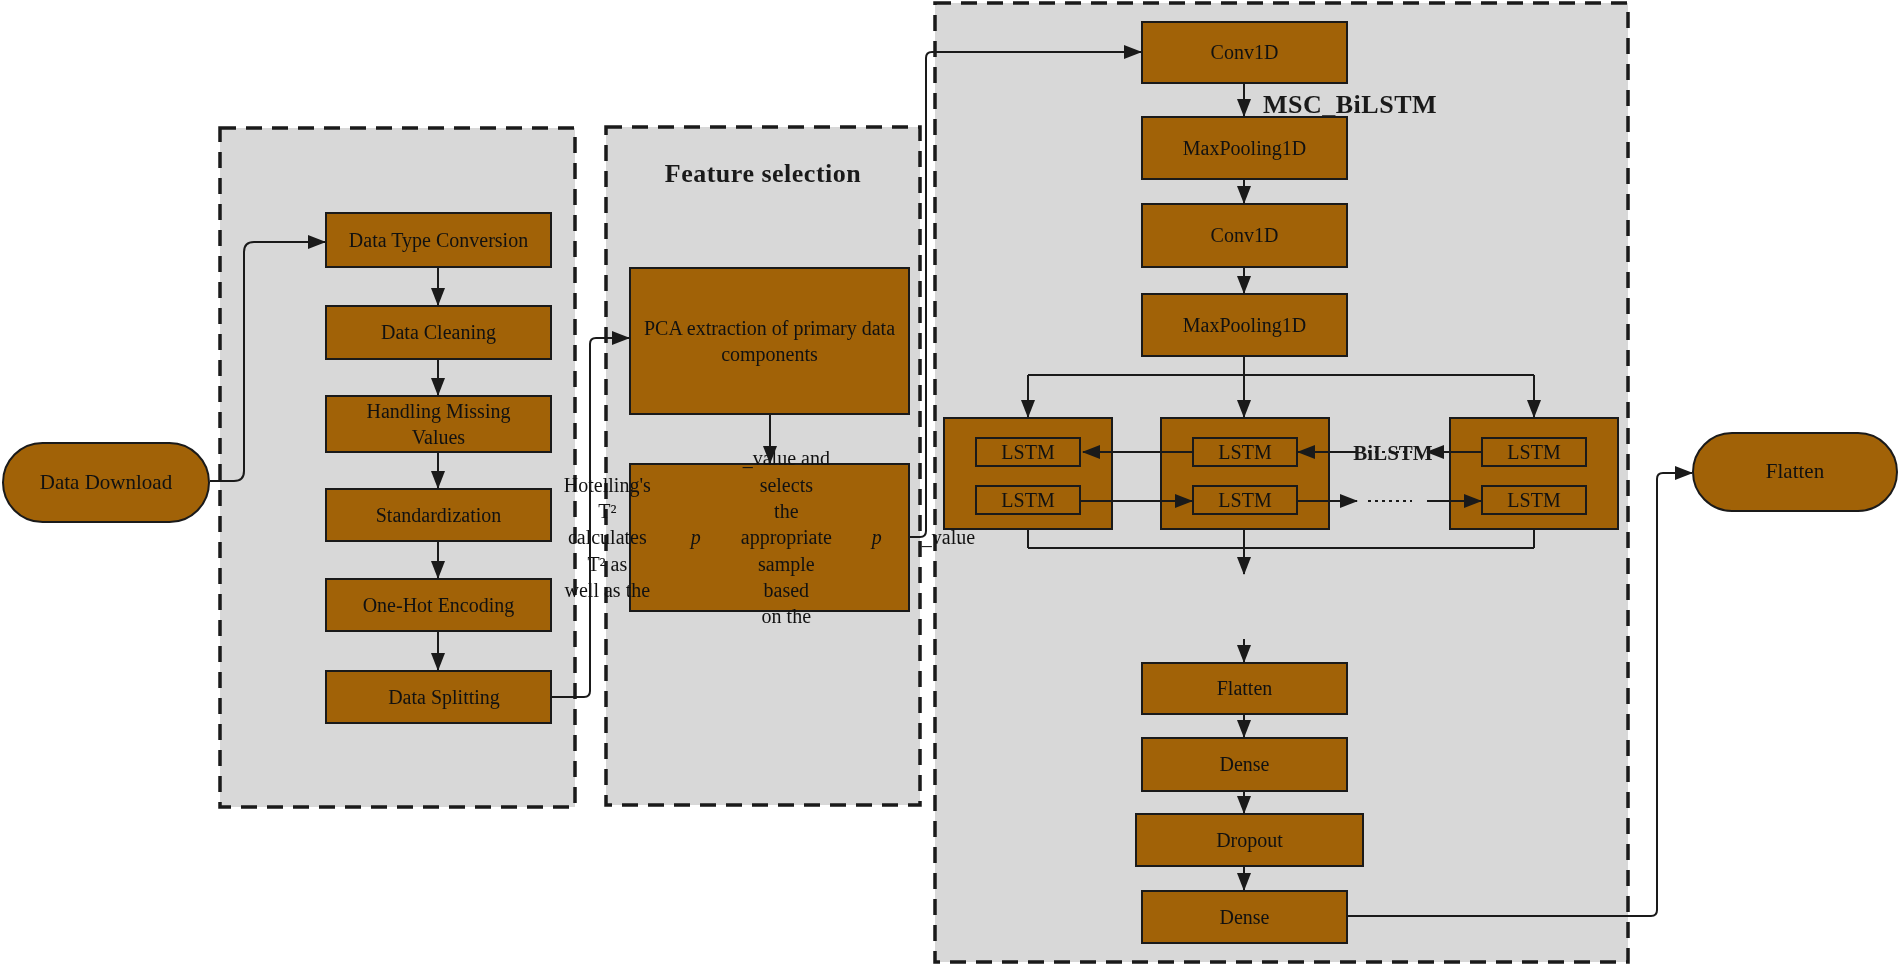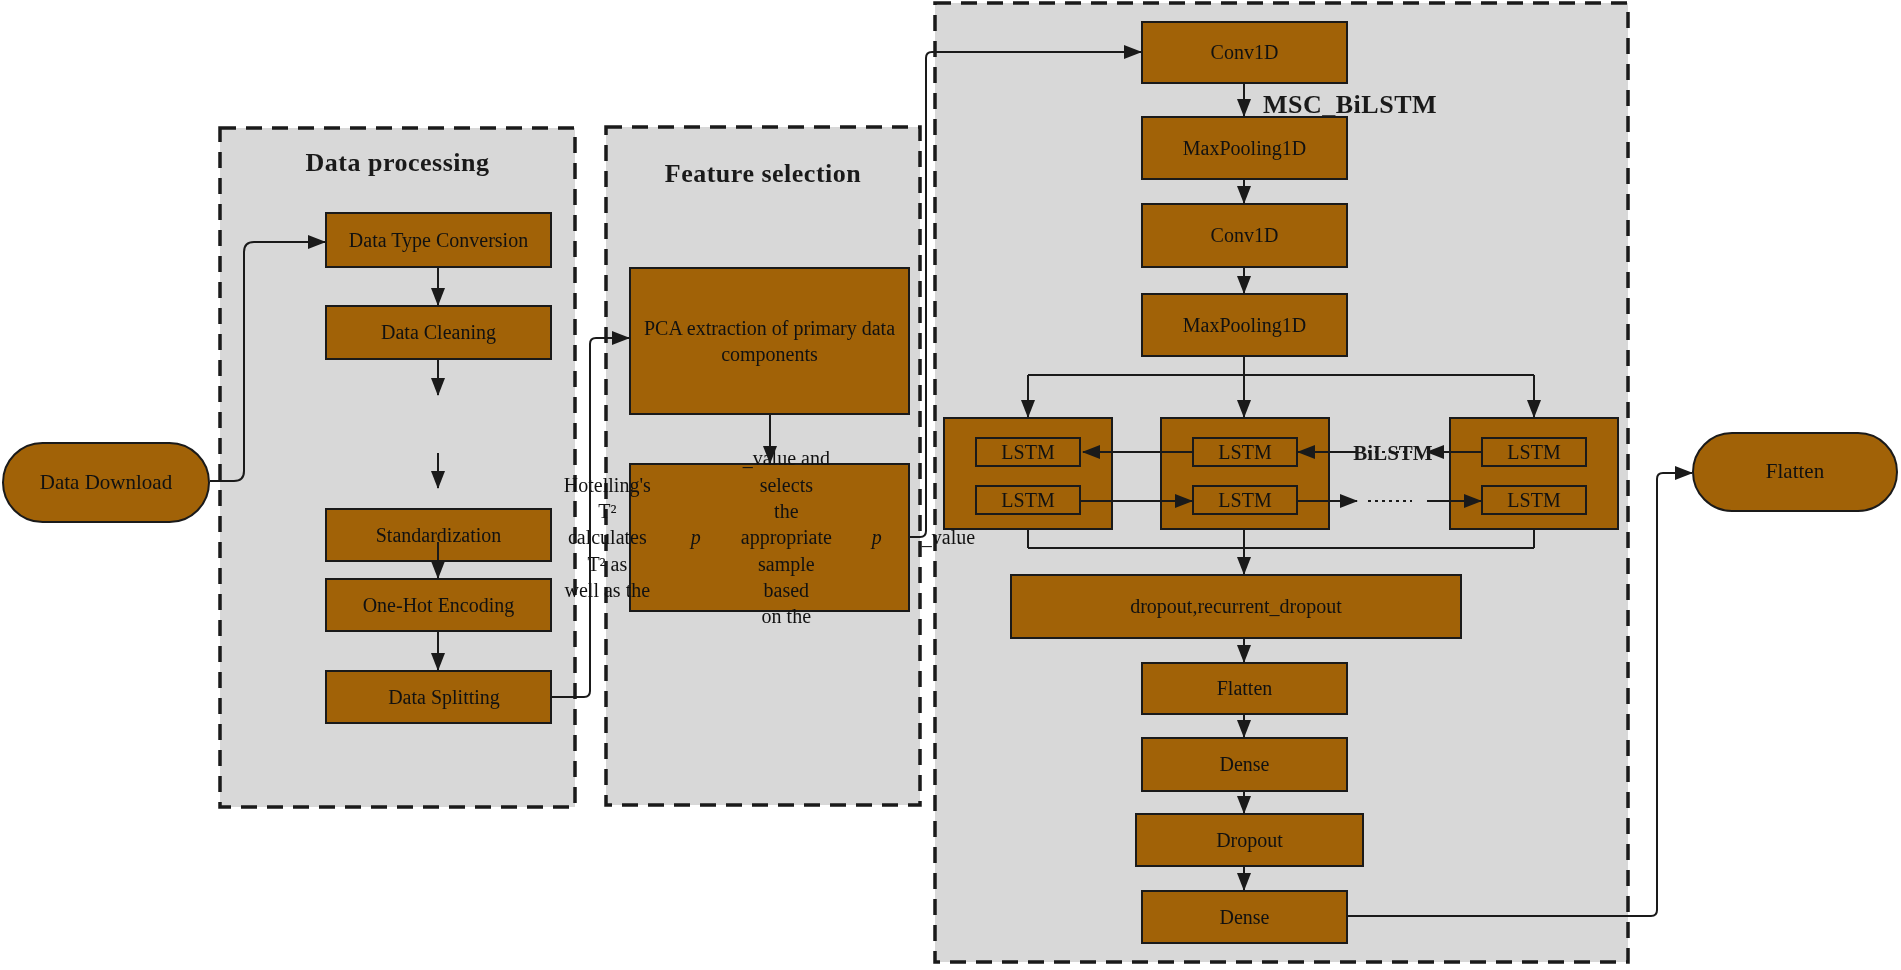--- a/index.html
+++ b/index.html
@@ -28,31 +28,32 @@
 <body>
 
 <div id="stage">
 
   <svg class="layer" width="1901" height="970" viewBox="0 0 1901 970" style="z-index:1">
     <rect x="220" y="128" width="355" height="679" fill="#d8d8d8" stroke="#1a1a1a" stroke-width="3.5" stroke-dasharray="16 10"></rect>
     <rect x="606" y="127" width="314" height="678" fill="#d8d8d8" stroke="#1a1a1a" stroke-width="3.5" stroke-dasharray="16 10"></rect>
     <rect x="935" y="3" width="693" height="959" fill="#d8d8d8" stroke="#1a1a1a" stroke-width="3.5" stroke-dasharray="16 10"></rect>
   </svg>
 
-  <div class="panel-title" style="left:220px;top:148px;width:355px;">Data processing</div>
   <div class="panel-title" style="left:606px;top:159px;width:314px;">Feature selection</div>
   <div class="panel-title" style="left:1240px;top:90px;width:220px;">MSC_BiLSTM</div>
   <div class="small-label" style="left:1346px;top:441px;width:94px;">BiLSTM</div>
 
   <div class="node oval" style="left:2px;top:442px;width:208px;height:81px;">Data Download</div>
   <div class="node oval" style="left:1692px;top:432px;width:206px;height:80px;">Flatten</div>
 
   <div class="node" style="left:325px;top:212px;width:227px;height:56px;">Data Type Conversion</div>
   <div class="node" style="left:325px;top:305px;width:227px;height:55px;">Data Cleaning</div>
-  <div class="node" style="left:325px;top:488px;width:227px;height:54px;margin-top:20px;">Standardization</div>
+  <div class="node" style="left:325px;top:395px;width:227px;height:58px;">Handling Missing
+Values</div>
+  <div class="node" style="left:325px;top:488px;width:227px;height:54px;">Standardization</div>
   <div class="node" style="left:325px;top:578px;width:227px;height:54px;">One-Hot Encoding</div>
   <div class="node" style="left:325px;top:670px;width:227px;height:54px;padding-left:15px;">Data Splitting</div>
 
   <div class="node" style="left:629px;top:267px;width:281px;height:148px;">PCA extraction of primary data
 components</div>
   <div class="node" style="left:629px;top:463px;width:281px;height:149px;gap:40px;">Hotelling's T² calculates T² as
 well as the <i>p</i>_value and selects
 the appropriate sample based
 on the <i>p</i>_value</div>
 
@@ -65,21 +66,20 @@
   <div class="node group" style="left:1160px;top:417px;width:170px;height:113px;"></div>
   <div class="node group" style="left:1449px;top:417px;width:170px;height:113px;"></div>
 
   <div class="node" style="left:975px;top:437px;width:106px;height:30px;">LSTM</div>
   <div class="node" style="left:975px;top:485px;width:106px;height:30px;">LSTM</div>
   <div class="node" style="left:1192px;top:437px;width:106px;height:30px;">LSTM</div>
   <div class="node" style="left:1192px;top:485px;width:106px;height:30px;">LSTM</div>
   <div class="node" style="left:1481px;top:437px;width:106px;height:30px;">LSTM</div>
   <div class="node" style="left:1481px;top:485px;width:106px;height:30px;">LSTM</div>
 
-  <div class="node" style="left:1010px;top:574px;width:452px;height:65px;">dropout,recurrent_dropout</div>
   <div class="node" style="left:1141px;top:662px;width:207px;height:53px;">Flatten</div>
   <div class="node" style="left:1141px;top:737px;width:207px;height:55px;">Dense</div>
   <div class="node" style="left:1135px;top:813px;width:229px;height:54px;">Dropout</div>
   <div class="node" style="left:1141px;top:890px;width:207px;height:54px;">Dense</div>
 
   <svg class="layer" width="1901" height="970" viewBox="0 0 1901 970" style="z-index:4">
     <defs>
       <marker id="arr" markerUnits="userSpaceOnUse" markerWidth="18" markerHeight="14" refX="17" refY="7" orient="auto">
         <path d="M0,0 L18,7 L0,14 Z" fill="#1a1a1a"></path>
       </marker>

